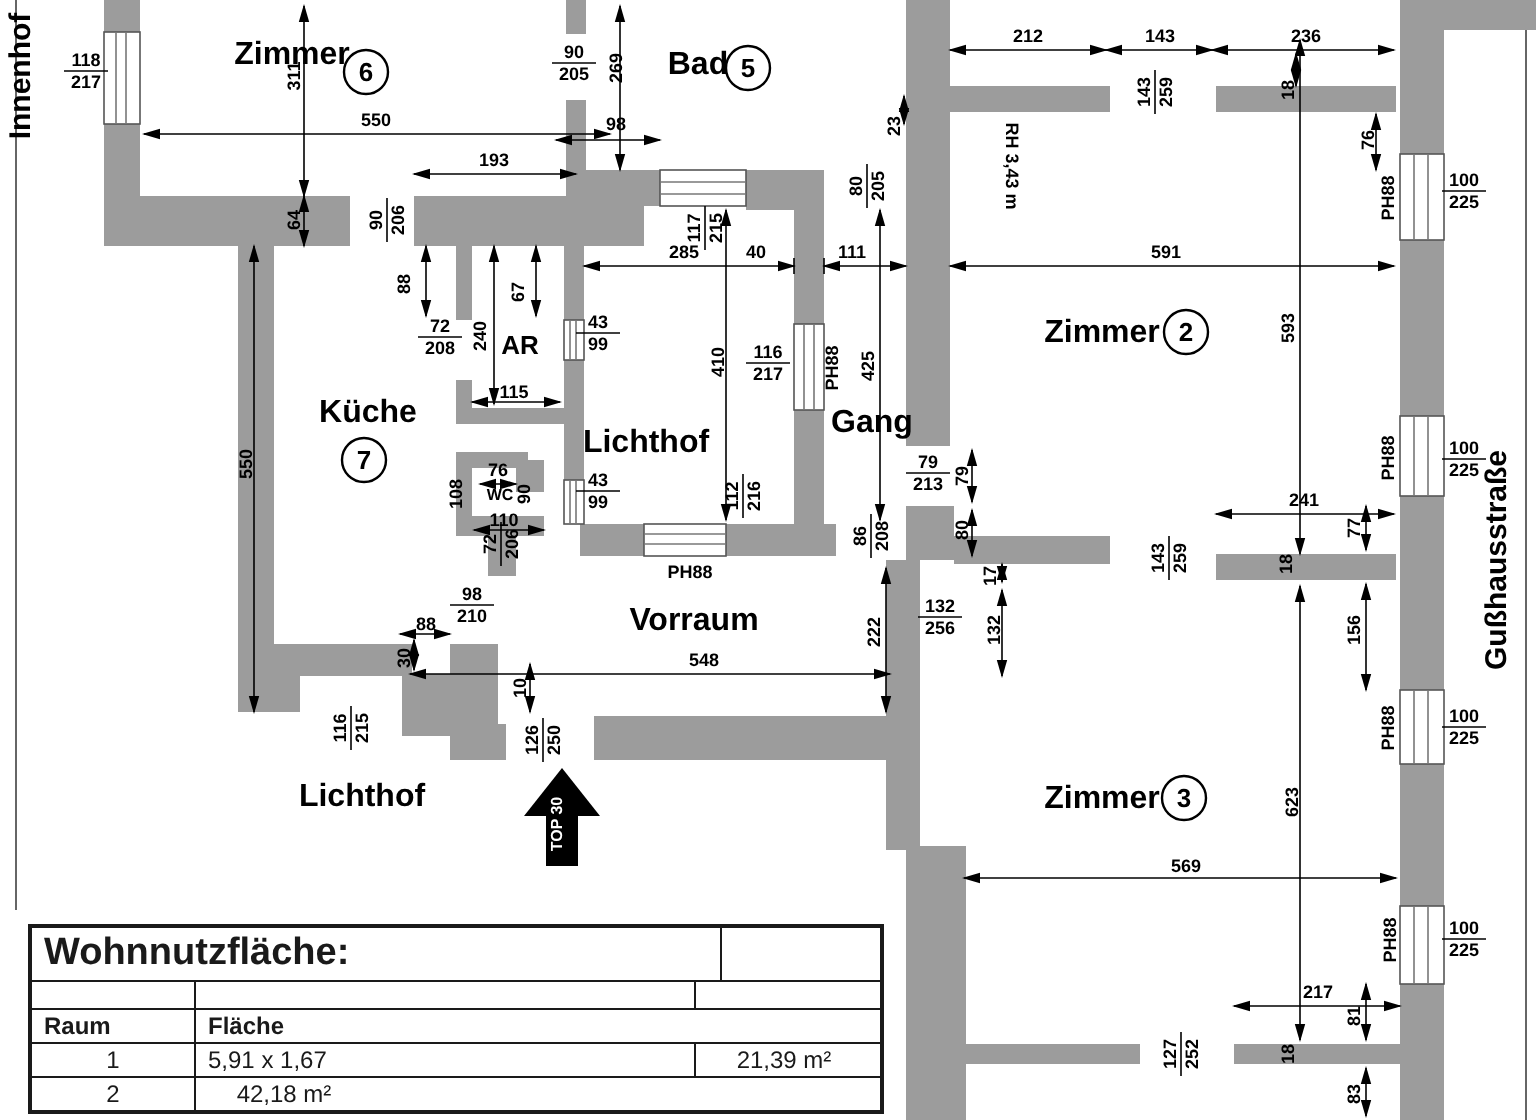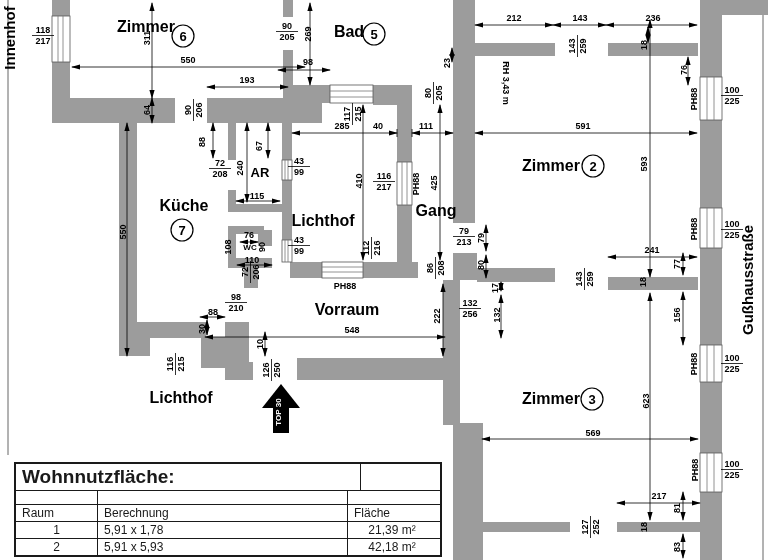--- a/index.html
+++ b/index.html
@@ -21,21 +21,21 @@
   .trow{display:flex;border-top:1px solid #1a1a1a;}
   .trow:first-child{border-top:none;}
   .tc{box-sizing:border-box;padding:1px 6px;overflow:hidden;white-space:nowrap;}
   .c1{width:82px;border-right:1px solid #1a1a1a;text-align:center;}
   .c2{width:250px;border-right:1px solid #1a1a1a;text-align:left;}
   .c3{width:88px;text-align:center;}
   .title-row .tc{font-size:19px;font-weight:bold;padding:2px 6px;}
   .title-left{width:372px;border-right:1px solid #1a1a1a;}
   .title-right{width:84px;}
   .blank-row{height:13px;}
-  .head-row .tc{font-size:12px;font-weight:normal;}
+  .head-row .tc{font-size:12px;font-weight:bold;}
   .head-row .c2{text-align:left;}
   .data-row .tc{font-size:12px;}
 </style>
 </head>
 <body>
 
 <div id="stage">
   <svg id="plan" width="768" height="560" viewBox="0 0 768 560">
     <defs>
       <marker id="ar" markerWidth="9" markerHeight="8" refX="8" refY="4" orient="auto" markerUnits="userSpaceOnUse">
@@ -411,27 +411,25 @@
       <div class="tc title-left">Wohnnutzfläche:</div>
       <div class="tc title-right"></div>
     </div>
     <div class="trow blank-row">
       <div class="tc c1"></div>
       <div class="tc c2"></div>
       <div class="tc c3"></div>
     </div>
     <div class="trow head-row">
       <div class="tc c1" style="text-align:left">Raum</div>
-      <div class="tc c2">Berechnung</div>
       <div class="tc c3" style="text-align:left">Fläche</div>
     </div>
     <div class="trow data-row">
       <div class="tc c1">1</div>
-      <div class="tc c2">5,91 x 1,78</div>
+      <div class="tc c2">5,91 x 1,67</div>
       <div class="tc c3">21,39 m²</div>
     </div>
     <div class="trow data-row">
       <div class="tc c1">2</div>
-      <div class="tc c2">5,91 x 5,93</div>
       <div class="tc c3">42,18 m²</div>
     </div>
   </div>
 </div>
 
 </body></html>

